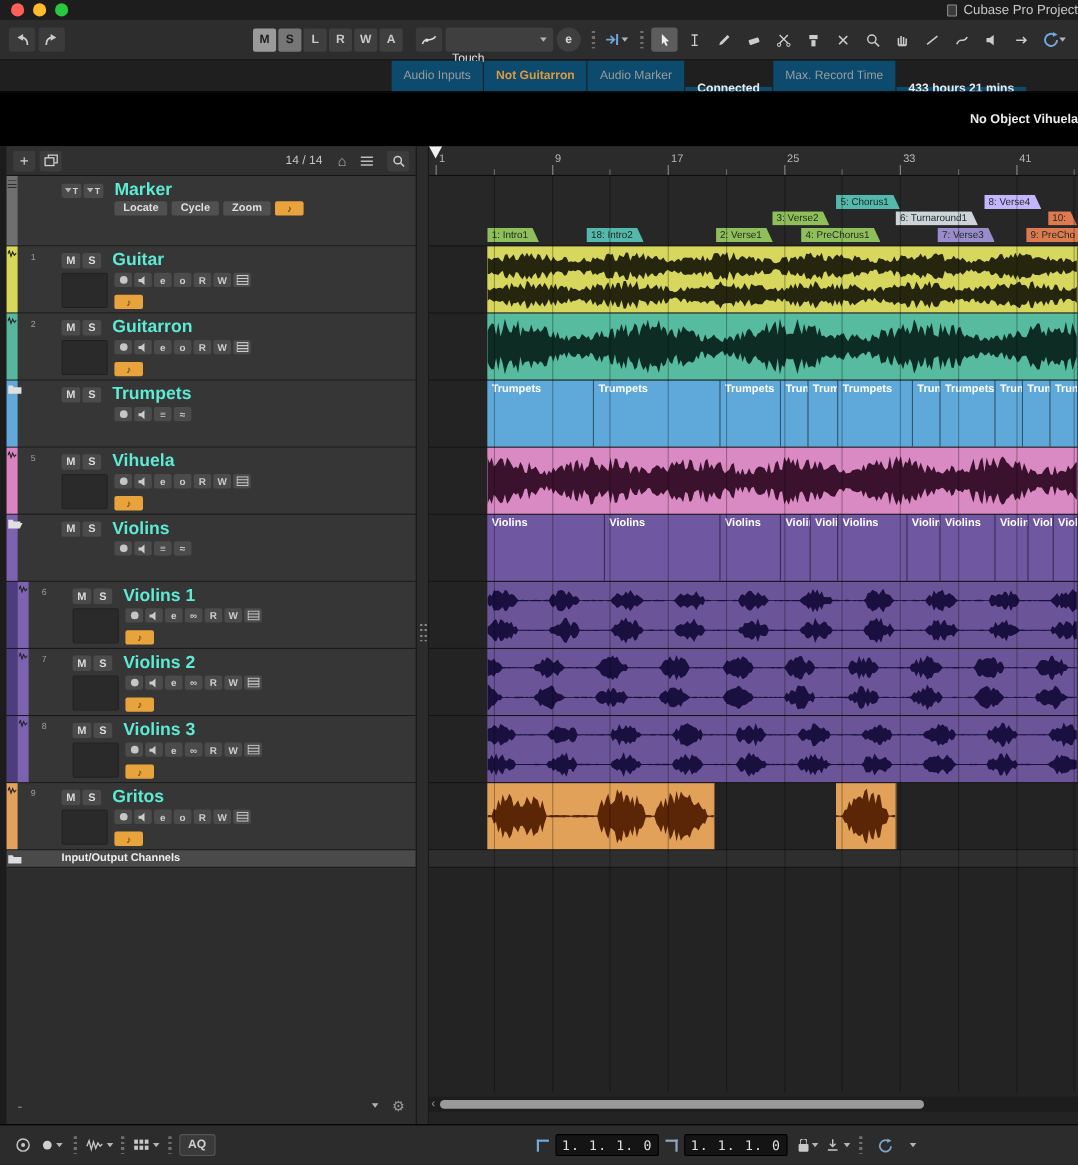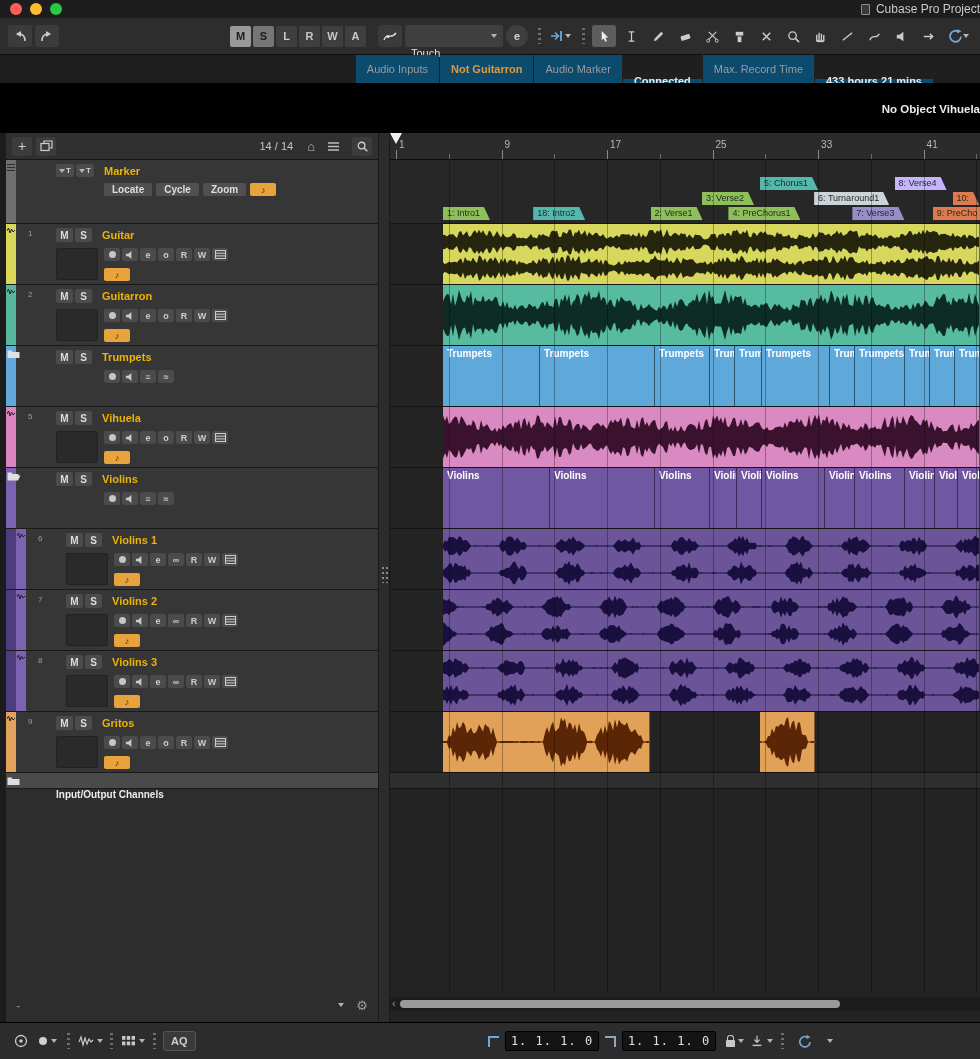--- a/index.html
+++ b/index.html
@@ -74,41 +74,41 @@
   .track-row.sub .strip { left:10px; }
   .grip { width:8px; height:7px; margin:4px auto 0;
           background:repeating-linear-gradient(#2c2c2c 0 1px,transparent 1px 3px); }
   .strip svg { display:block; margin:3px auto 0; }
   .tnum { position:absolute; left:22px; top:5px; font-size:8px; color:#9d9d9d; }
   .track-row.sub .tnum { left:32px; }
   .trow1 { position:absolute; left:50px; top:4px; display:flex; gap:2px; align-items:center; }
   .track-row.sub .trow1 { left:60px; }
   .tbtn2 { width:17px; height:14px; background:#4b4b4b; border-radius:2px; color:#dcdcdc; font-size:10px;
            font-weight:bold; display:flex; align-items:center; justify-content:center; }
-  .tname { margin-left:8px; font-size:11px; font-weight:bold; color:#eab308; white-space:nowrap; }
+  .tname { margin-left:8px; font-size:16px; font-weight:bold; color:#5eead4; white-space:nowrap; }
   .meter { position:absolute; left:50px; top:24px; width:42px; height:32px; background:#2a2a2a;
            border:1px solid #222; border-radius:2px; }
   .track-row.sub .meter { left:60px; }
   .trow2 { position:absolute; left:98px; top:24px; display:flex; gap:2px; }
   .track-row.sub .trow2 { left:108px; }
   .cbtn { min-width:16px; height:13px; background:#4b4b4b; border-radius:2px; color:#cccccc;
           font-size:9px; font-weight:bold; display:flex; align-items:center; justify-content:center; padding:0 2px; }
   .rec-dot { width:7px; height:7px; border-radius:50%; background:#c6c6c6; }
   .obtn { position:absolute; left:98px; top:44px; width:26px; height:13px; background:#e8a33d;
           border-radius:2px; color:#46300a; font-size:9px; font-weight:bold; display:flex;
           align-items:center; justify-content:center; }
   .track-row.sub .obtn { left:108px; }
   .folder-ico { position:absolute; left:1px; top:3px; }
   .mk-btn { width:18px; height:13px; background:#4b4b4b; border-radius:2px; color:#d2d2d2; font-size:8px;
             font-weight:bold; display:flex; align-items:center; justify-content:center; gap:1px; }
   .mkr-btn { height:13px; padding:0 8px; background:#505050; border-radius:2px; color:#dedede;
              font-size:10px; font-weight:bold; display:flex; align-items:center; margin-right:4px; }
   .mrow2 { position:absolute; left:98px; top:23px; display:flex; align-items:center; }
   .io-row { height:16px; background:#4a4a4a; border-bottom:1px solid #1a1a1a; position:relative; }
-  .io-row .lab { position:absolute; left:50px; top:16px; font-size:10px; font-weight:bold; color:#ececec; }
+  .io-row .lab { position:absolute; left:50px; top:2px; font-size:10px; font-weight:bold; color:#ececec; }
   .tl-empty { flex:1; background:#2d2d2d; }
   .tl-footer { position:absolute; left:0; right:0; bottom:8px; height:18px; display:flex;
                align-items:center; padding:0 10px; color:#909090; }
   .tl-footer .minus { font-size:13px; }
   .tl-footer .right { margin-left:auto; display:flex; align-items:center; gap:12px; }
   .gear { font-size:13px; color:#9a9a9a; }
 
   .divider { width:12px; background:#2c2c2c; border-left:1px solid #191919; border-right:1px solid #191919;
              position:relative; }
   .divider::before, .divider::after { content:""; position:absolute; top:434px; width:2px; height:16px;

